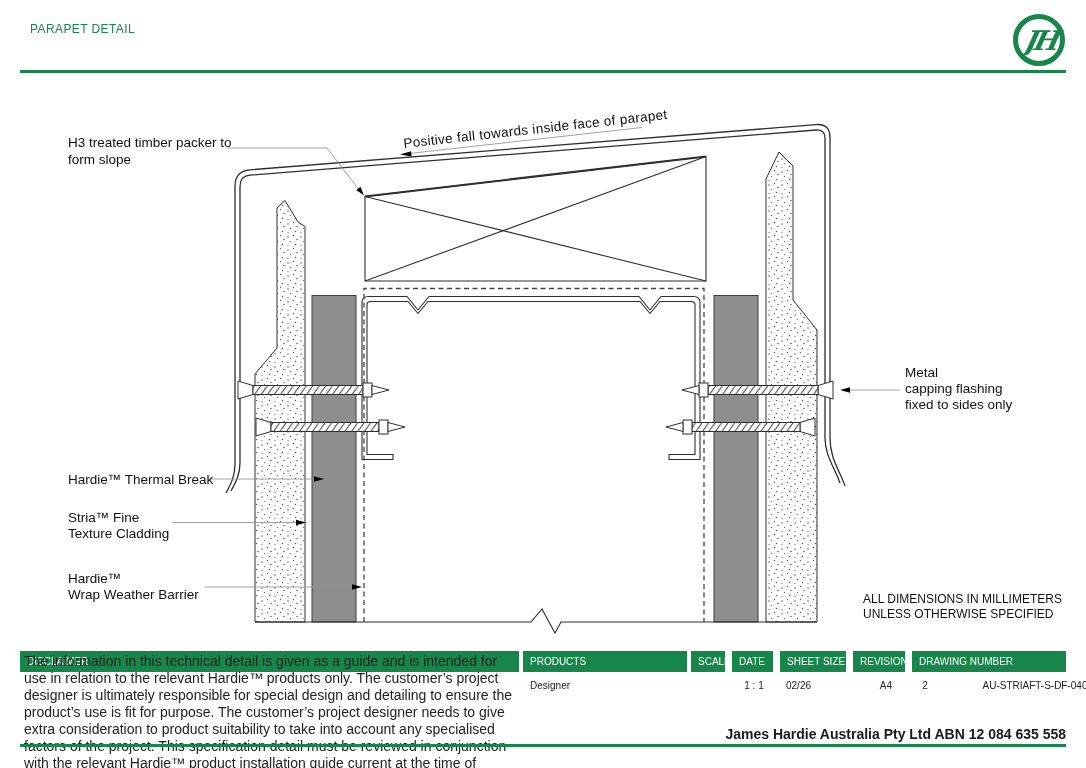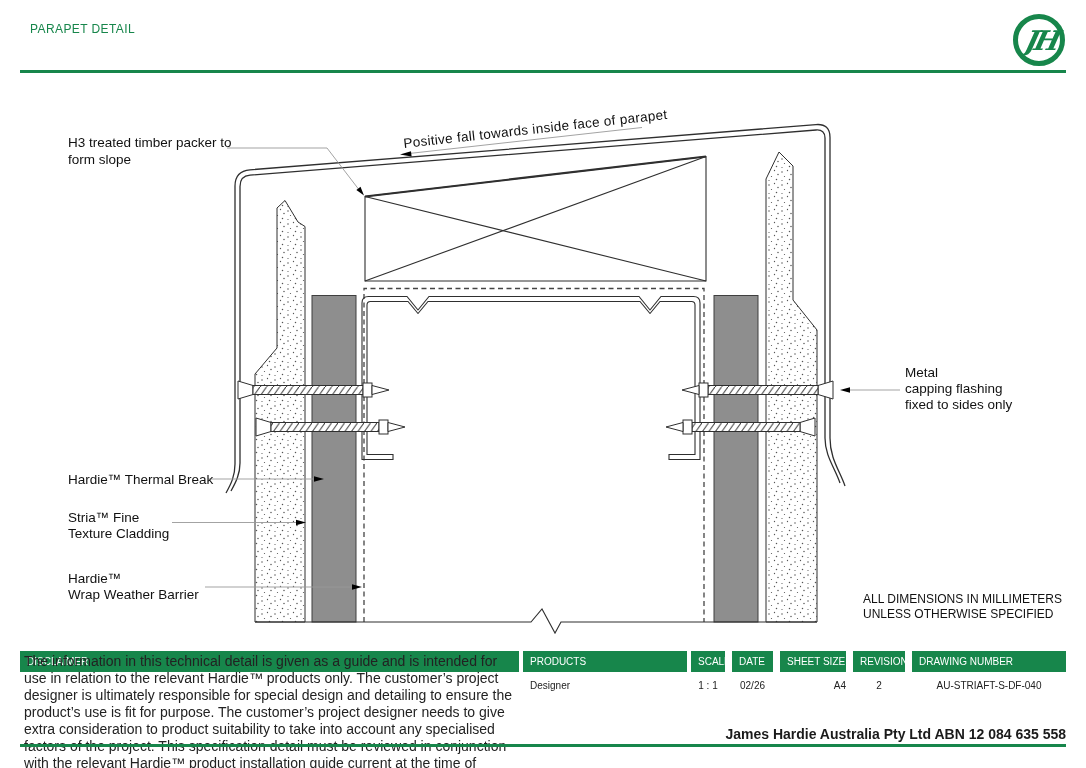--- a/index.html
+++ b/index.html
@@ -15,21 +15,21 @@
   .wordmark{font-size:30px;font-weight:bold;color:#414042;letter-spacing:-.5px;line-height:54px;}
   .wordmark sup{font-size:10px;vertical-align:18px;}
   
   .drawing{position:absolute;left:0;top:0;}
   .lbl{font-family:"Liberation Sans",sans-serif;font-size:13.5px;fill:#111;}
   .note{font-family:"Liberation Sans",sans-serif;font-size:12px;fill:#111;}
   
   .hcell{position:absolute;top:651px;height:21px;background:#17864B;color:#fff;
          font-size:10px;line-height:21px;padding-left:7px;box-sizing:border-box;}
   .vcell{position:absolute;top:679px;height:14px;font-size:10px;color:#222;line-height:14px;}
-  .center{text-align:center;}
+  .center{text-align:center;margin-left:46px;}
   .disclaimer{position:absolute;left:24px;top:653px;width:494px;font-size:14px;
               line-height:1.22;color:#222;}
   .abn{position:absolute;right:20px;top:726px;font-size:14px;font-weight:bold;color:#1a1a1a;}
 </style>
 </head>
 <body>
 
 <div class="page">
 
   <h1 class="title">PARAPET DETAIL</h1>

